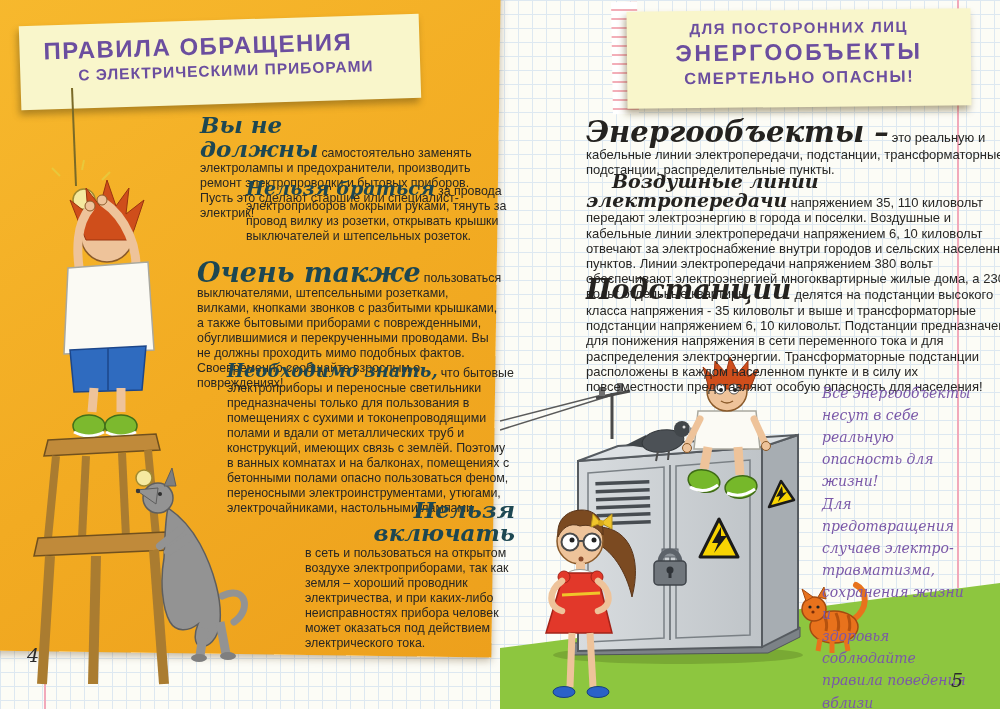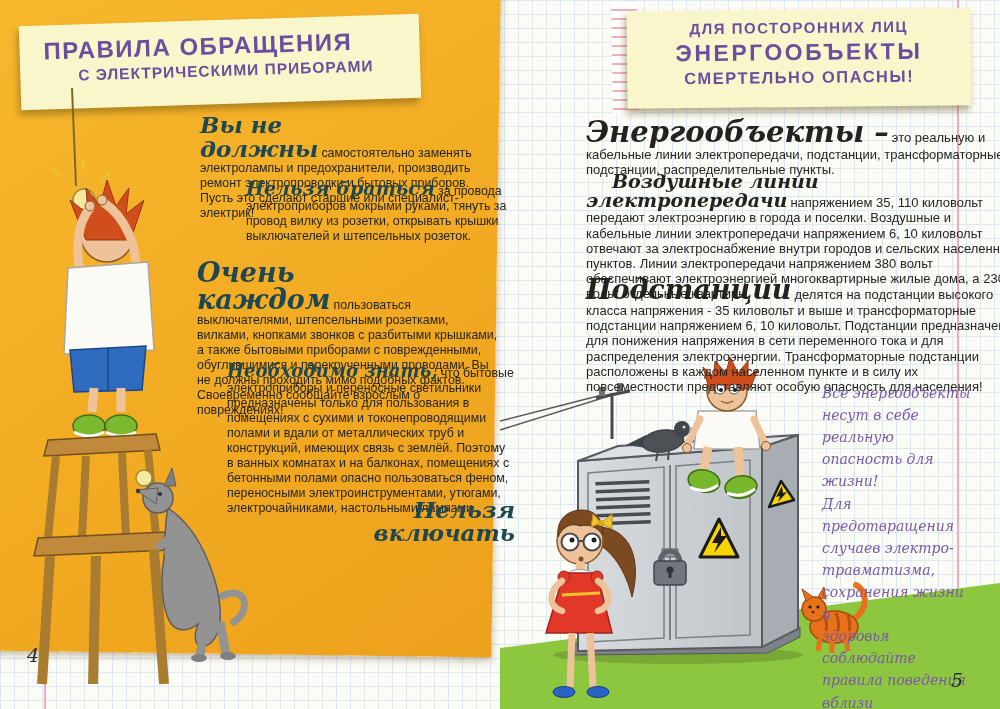--- a/index.html
+++ b/index.html
@@ -62,27 +62,27 @@
     <div class="ttl rt3">СМЕРТЕЛЬНО ОПАСНЫ!</div>
   </div>
 
   <div class="para" style="left:152px;top:113px;width:297px;">
     <span class="lead sz24">Вы не должны</span><span>самостоятельно заменять электролампы и предохранители, производить ремонт электропроводки и бытовых приборов. Пусть это сделают старшие или специалист-электрик!</span>
   </div>
   <div class="para" style="left:198px;top:179px;width:263px;">
     <span class="lead sz20">Нельзя браться</span><span>за провода электроприборов мокрыми руками, тянуть за провод вилку из розетки, открывать крышки выключателей и штепсельных розеток.</span>
   </div>
   <div class="para" style="left:149px;top:259px;width:306px;">
-    <span class="lead sz28">Очень каждом</span><span>пользоваться выключателями, штепсельными розетками, вилками, кнопками звонков с разбитыми крышками, а также бытовыми приборами с поврежденными, обуглившимися и перекрученными проводами. Вы не должны проходить мимо подобных фактов. Своевременно сообщайте взрослым о повреждениях!</span>
+    <span class="lead sz28">Очень также</span><span>пользоваться выключателями, штепсельными розетками, вилками, кнопками звонков с разбитыми крышками, а также бытовыми приборами с поврежденными, обуглившимися и перекрученными проводами. Вы не должны проходить мимо подобных фактов. Своевременно сообщайте взрослым о повреждениях!</span>
   </div>
   <div class="para" style="left:179px;top:362px;width:287px;">
     <span class="lead sz22">Необходимо знать,</span><span>что бытовые электроприборы и переносные светильники предназначены только для пользования в помещениях с сухими и токонепроводящими полами и вдали от металлических труб и конструкций, имеющих связь с землёй. Поэтому в ванных комнатах и на балконах, помещениях с бетонными полами опасно пользоваться феном, переносными электроинструментами, утюгами, электрочайниками, настольными лампами.</span>
   </div>
   <div class="para" style="left:257px;top:498px;width:213px;">
-    <span class="lead lead-block sz24">Нельзя включать</span>
+    <span class="lead lead-block sz24">Нельзя включать</span><span>в сеть и пользоваться на открытом воздухе электроприборами, так как земля – хороший проводник электричества, и при каких-либо неисправностях прибора человек может оказаться под действием электрического тока.</span>
   </div>
 
   <div class="para para-r" style="left:538px;top:118px;width:430px;">
     <span class="lead lead-r sz26">Энергообъекты –</span><span>это реальную и кабельные линии электропередачи, подстанции, трансформаторные подстанции, распределительные пункты.</span>
   </div>
   <div class="para para-r indent" style="left:538px;top:172px;width:430px;">
     <span class="lead lead-r sz20">Воздушные линии электропередачи</span><span>напряжением 35, 110 киловольт передают электроэнергию в города и поселки. Воздушные и кабельные линии электропередачи напряжением 6, 10 киловольт отвечают за электроснабжение внутри городов и сельских населенных пунктов. Линии электропередачи напряжением 380 вольт обеспечивают электроэнергией многоквартирные жилые дома, а 230 вольт отдельные квартиры.</span>
   </div>
   <div class="para para-r" style="left:538px;top:276px;width:430px;">
     <span class="lead lead-r sz28">Подстанции</span><span>делятся на подстанции высокого класса напряжения - 35 киловольт и выше и трансформаторные подстанции напряжением 6, 10 киловольт. Подстанции предназначены для понижения напряжения в сети переменного тока и для распределения электроэнергии. Трансформаторные подстанции расположены в каждом населенном пункте и в силу их повсеместности представляют особую опасность для населения!</span>

